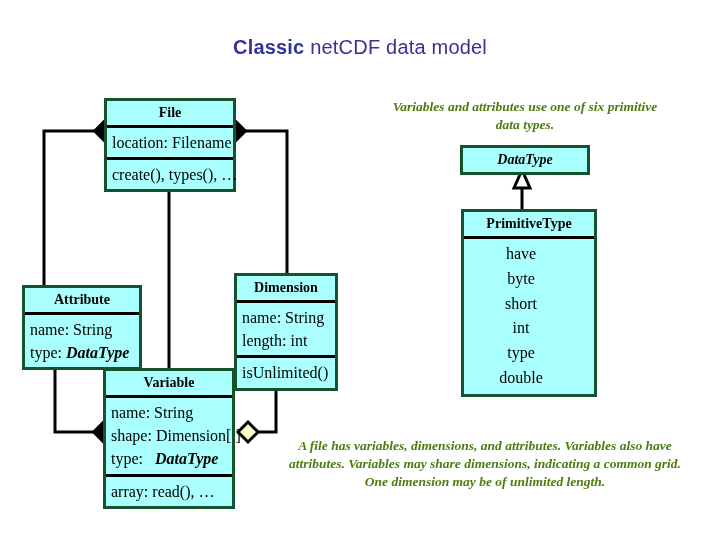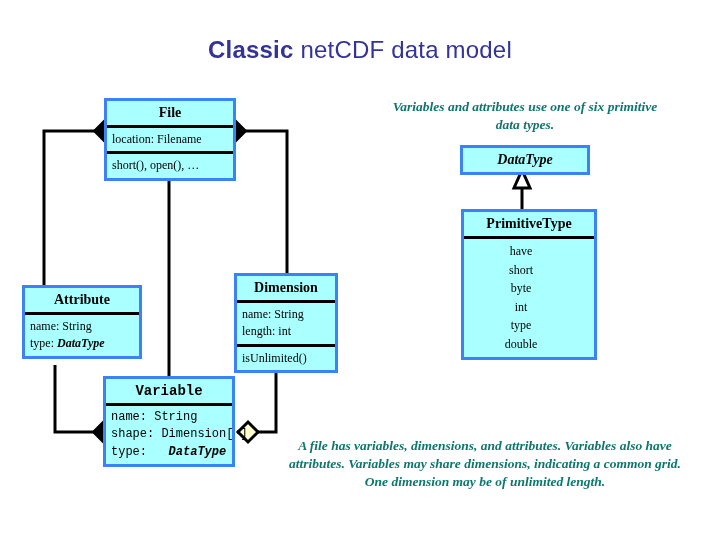--- a/index.html
+++ b/index.html
@@ -17,33 +17,33 @@
   }
 
   
   #title {
     position: absolute;
     left: 0;
     top: 36px;
     width: 720px;
     text-align: center;
     font-family: "Liberation Sans", "DejaVu Sans", sans-serif;
-    font-size: 24px;
+    font-size: 20px;
     color: #333399;
     letter-spacing: 0.2px;
     white-space: pre;
   }
   #title .bold { font-weight: bold; }
 
   
   .uml-box {
     position: absolute;
     box-sizing: border-box;
     background: #aaffff;
-    border: 3px solid #3b82f6;
+    border: 3px solid #14532d;
     display: flex;
     flex-direction: column;
   }
   .uml-title {
     box-sizing: border-box;
     text-align: center;
     font-weight: bold;
     font-size: 14px;
     line-height: 1;
     padding: 5px 4px 5px 4px;
@@ -51,38 +51,38 @@
     white-space: nowrap;
   }
   .uml-title.plain {
     border-bottom: none;
     font-weight: bold;
     font-style: italic;
   }
   .uml-section {
     box-sizing: border-box;
     padding: 3px 21px 3px 5px;
-    font-size: 12px;
+    font-size: 16px;
     line-height: 1.45;
     white-space: nowrap;
   }
   .uml-section + .uml-section { border-top: 3px solid #000000; }
   .uml-section .em { font-weight: bold; font-style: italic; }
   .uml-section.centered { text-align: center; line-height: 1.55; }
 
   
   .annot {
     position: absolute;
     font-family: "Liberation Serif", "DejaVu Serif", serif;
     font-weight: bold;
     font-style: italic;
     font-size: 13.5px;
     line-height: 1.35;
     text-align: center;
-    color: #0f766e;
+    color: #4d7c0f;
   }
 
   
   #wires {
     position: absolute;
     left: 0; top: 0;
     width: 720px; height: 540px;
     pointer-events: none;
   }
 </style>
@@ -126,21 +126,21 @@
     <polygon points="103,422 113,432 103,442 93,432" fill="#000" stroke="#000" stroke-width="2"></polygon>
     <polygon points="248,422 258,432 248,442 238,432" fill="#ffffcc" stroke="#000" stroke-width="3"></polygon>
   </svg>
 
   <div class="uml-box" style="left:104px; top:98px; width:132px;">
     <div class="uml-title">File</div>
     <div class="uml-section">
       <div>location: Filename</div>
     </div>
     <div class="uml-section">
-      <div>short(), open(), …</div>
+      <div>create(), types(), …</div>
     </div>
   </div>
 
   <div class="uml-box" style="left:22px; top:285px; width:120px;">
     <div class="uml-title">Attribute</div>
     <div class="uml-section">
       <div><span>name: String</span></div>
       <div><span>type: </span><span class="em">DataType</span></div>
     </div>
   </div>
@@ -149,39 +149,42 @@
     <div class="uml-title">Dimension</div>
     <div class="uml-section">
       <div>name: String</div>
       <div>length: int</div>
     </div>
     <div class="uml-section">
       <div>isUnlimited()</div>
     </div>
   </div>
 
-  <div class="uml-box" style="left:103px; top:376px; width:132px;font-family:Liberation Mono, monospace;">
+  <div class="uml-box" style="left:103px; top:368px; width:132px;">
     <div class="uml-title">Variable</div>
     <div class="uml-section">
       <div><span>name: String</span></div>
       <div><span>shape: Dimension[ ]</span></div>
       <div><span style="white-space:pre">type:   </span><span class="em">DataType</span></div>
+    </div>
+    <div class="uml-section">
+      <div>array: read(), …</div>
     </div>
   </div>
 
   <div class="uml-box" style="left:460px; top:145px; width:130px;">
     <div class="uml-title plain">DataType</div>
   </div>
 
   <div class="uml-box" style="left:461px; top:209px; width:136px;">
     <div class="uml-title">PrimitiveType</div>
     <div class="uml-section centered">
       <div>have</div>
+      <div>byte</div>
       <div>short</div>
-      <div>byte</div>
       <div>int</div>
       <div>type</div>
       <div>double</div>
     </div>
   </div>
 
   <div class="annot" style="left:388px; top:98px; width:274px;">Variables and attributes use one of six primitive data types.</div>
 
   <div class="annot" style="left:279px; top:437px; width:412px;">A file has variables, dimensions, and attributes.  Variables also have attributes.  Variables may share dimensions, indicating a common grid.  One dimension may be of unlimited length.</div>
 

